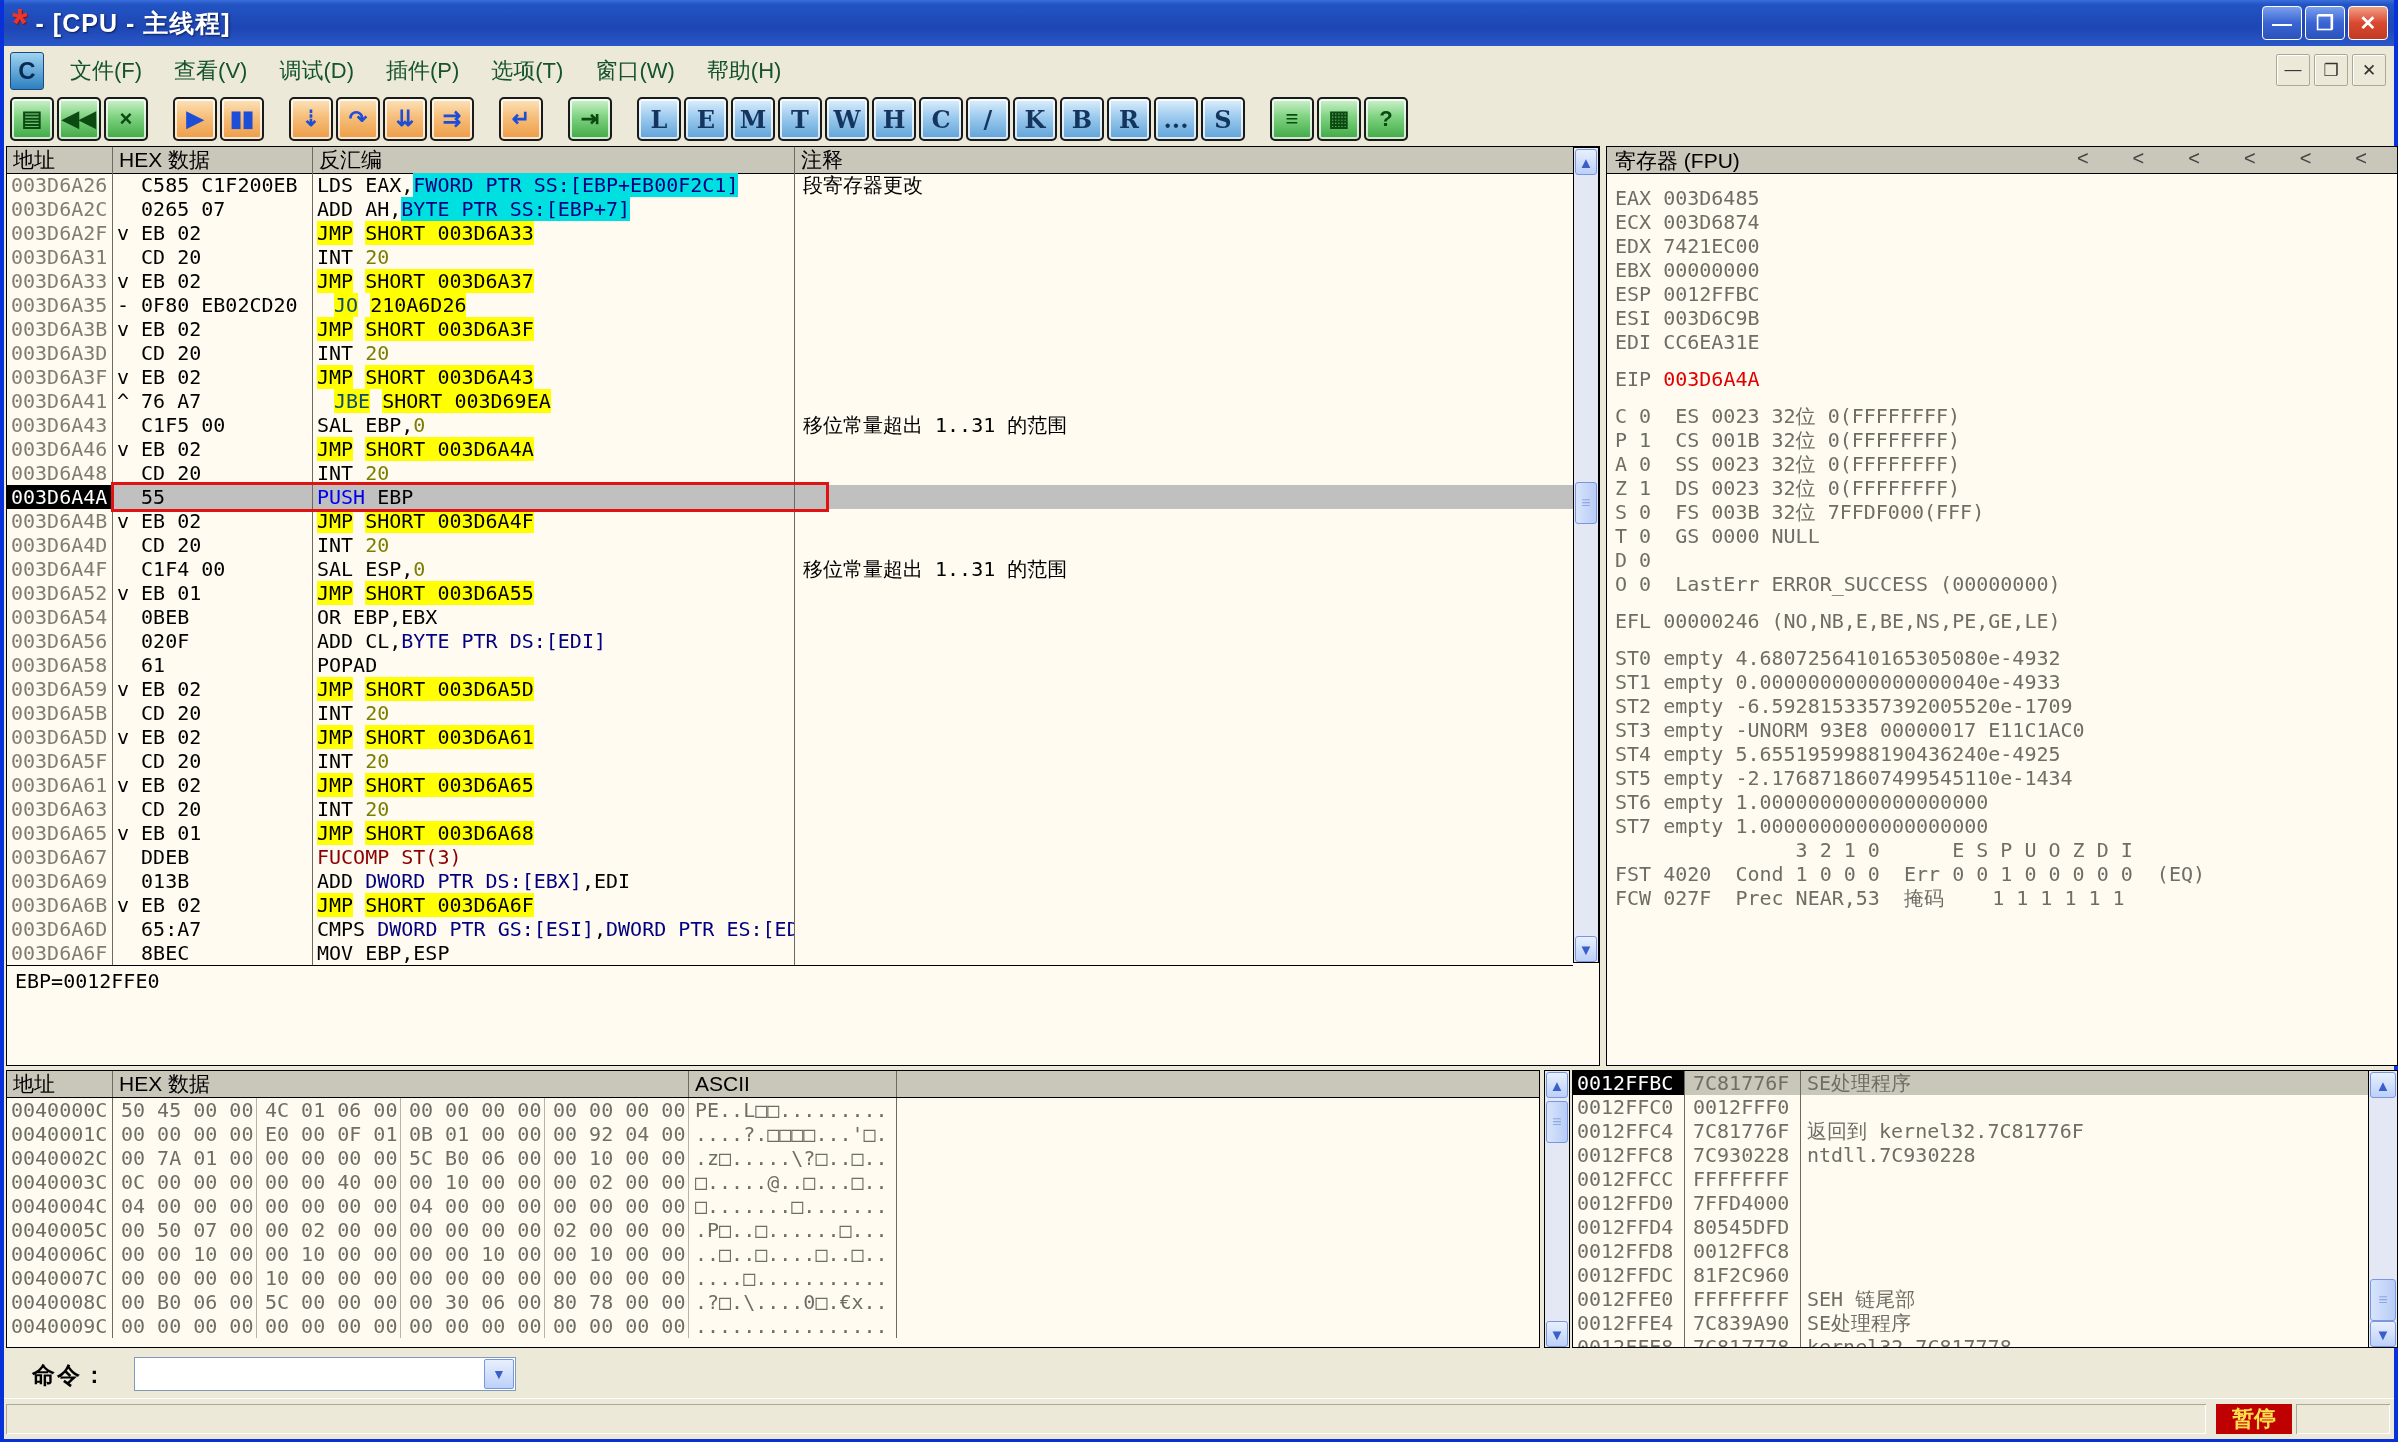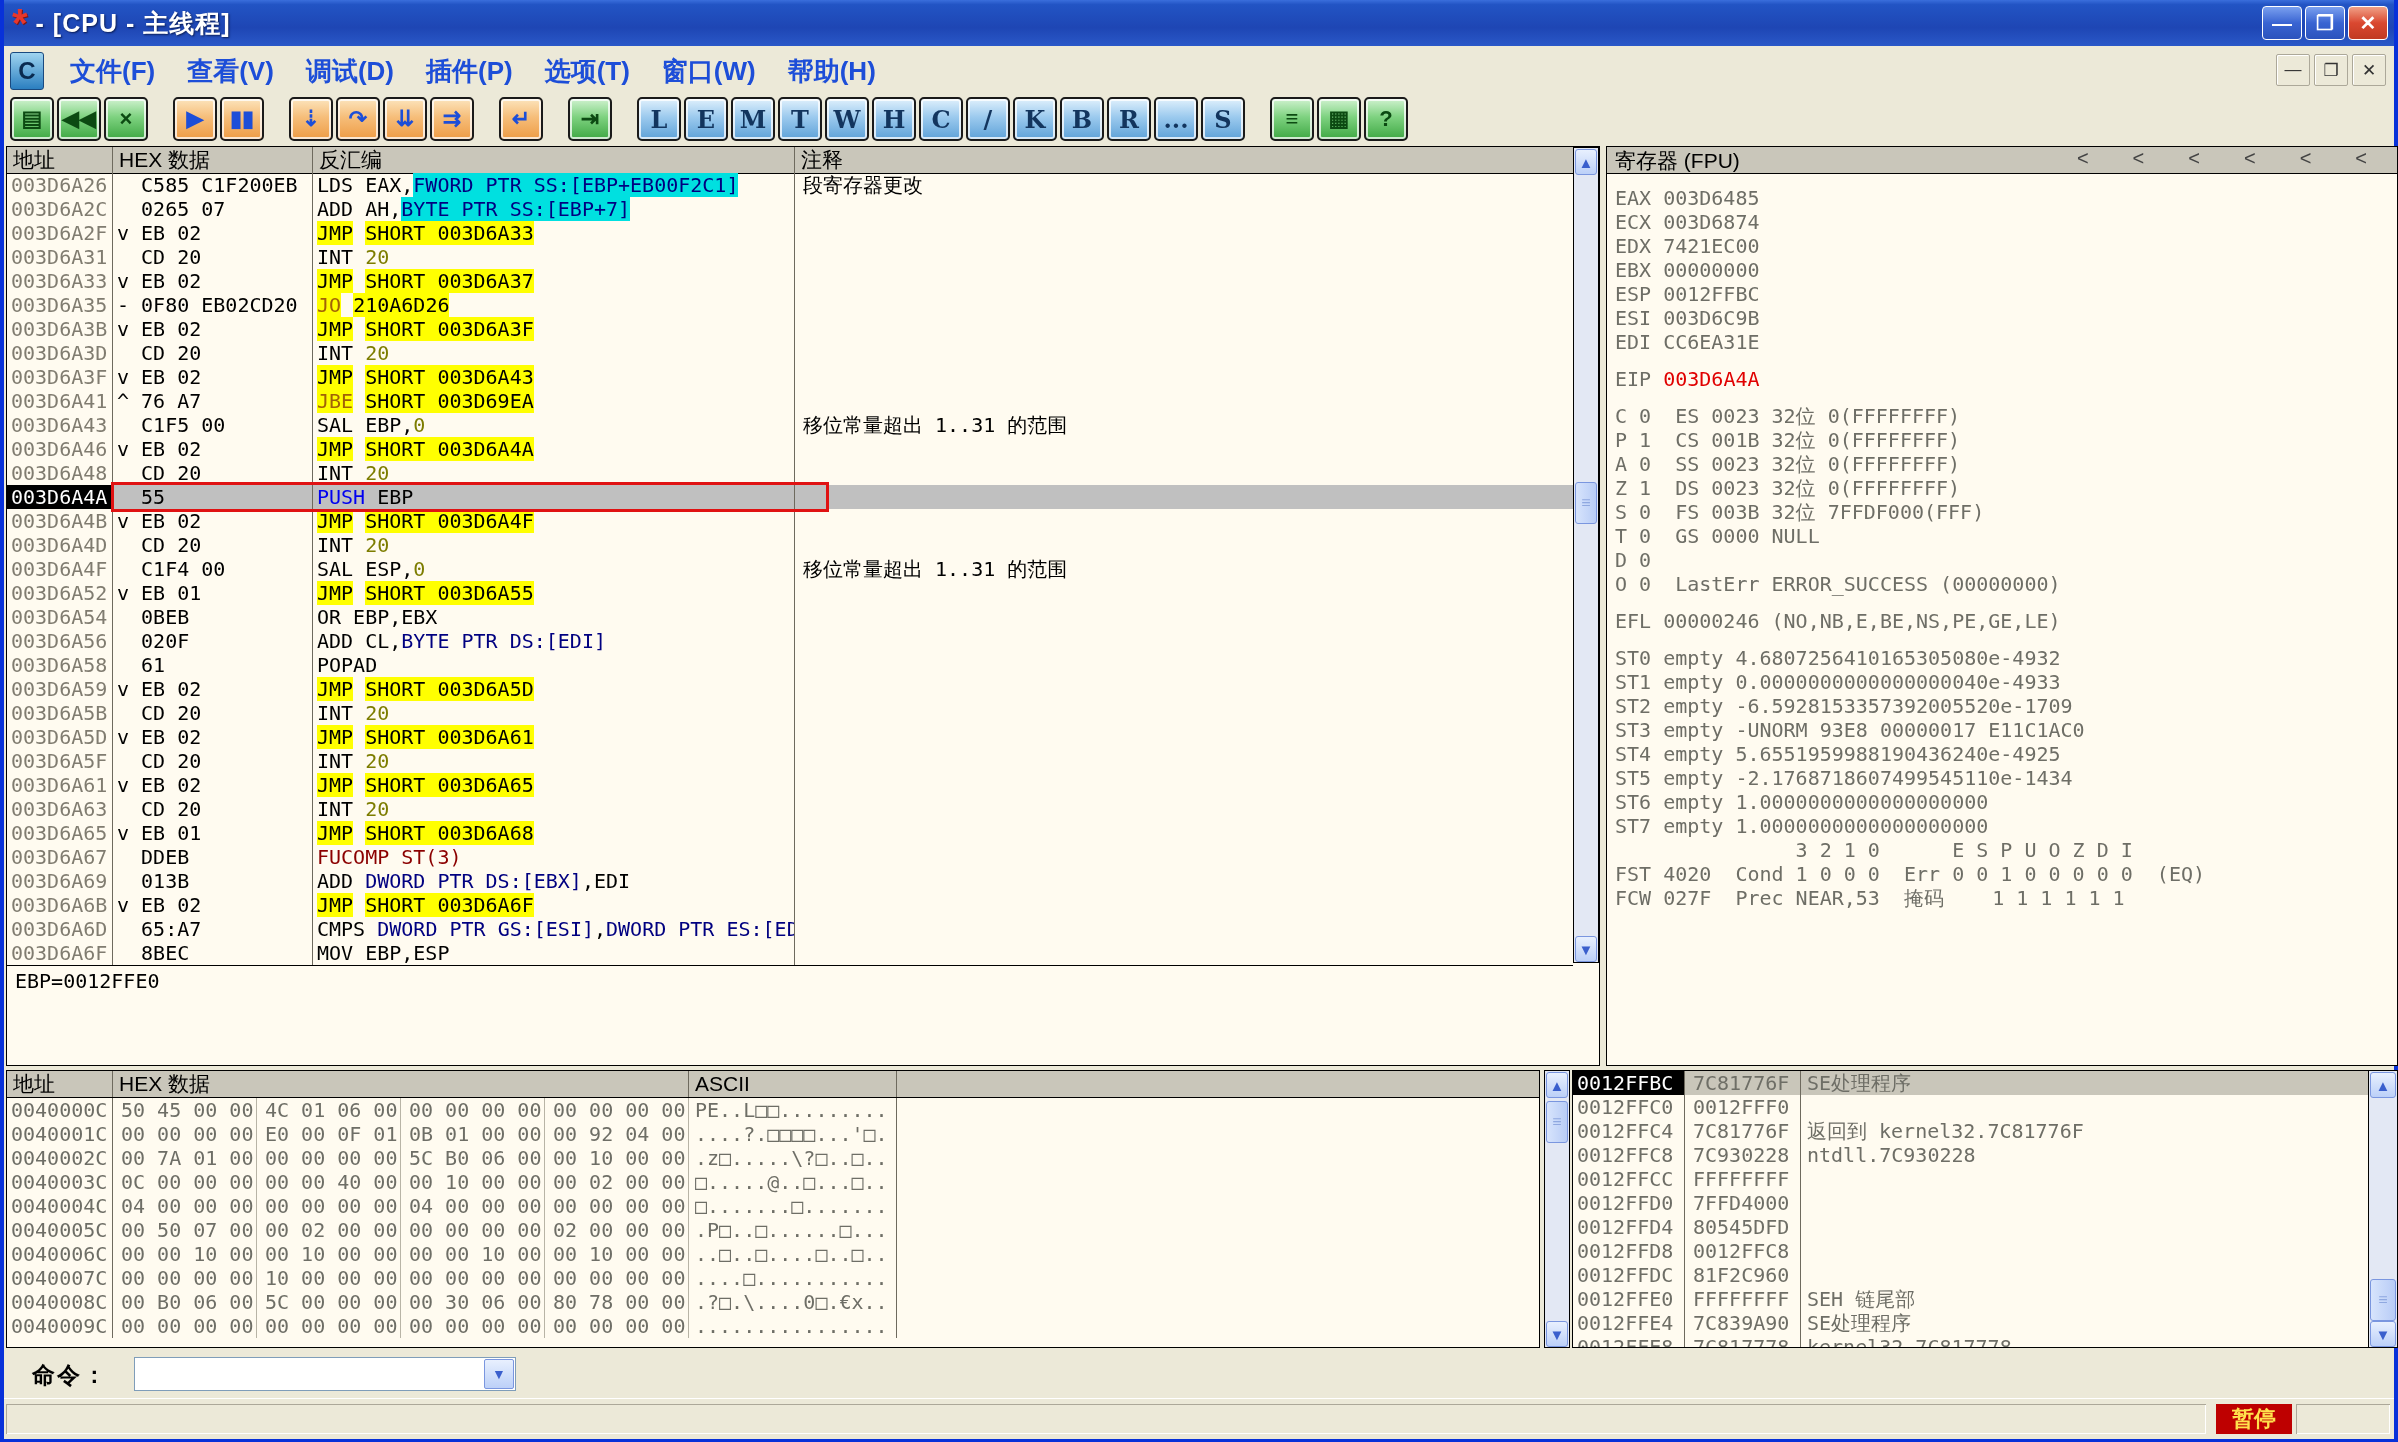--- a/index.html
+++ b/index.html
@@ -19,21 +19,21 @@
     background:linear-gradient(180deg,#7AA0EF 0%,#3964D2 50%,#2B53BD 100%);
     display:flex;align-items:center;justify-content:center;font-size:20px;font-weight:bold;}
   .tb-btn.close{background:linear-gradient(180deg,#F0A086 0%,#DA4830 50%,#C13A22 100%);}
 
   
   #menubar{position:absolute;left:0;top:46px;width:100%;height:50px;background:#ECE9D8;
     display:flex;align-items:center;border-bottom:1px solid #d8d4c4;}
   #mdi-icon{width:32px;height:36px;margin:0 10px 0 6px;background:linear-gradient(180deg,#9fd4f0,#2b7fc0);
     border:1px solid #1a4a80;border-radius:3px;color:#0a2a50;font-weight:bold;font-size:24px;
     display:flex;align-items:center;justify-content:center;}
-  .menu-item{font-size:26px;color:#1d4ed8;padding:6px 16px;font-weight:bold;}
+  .menu-item{font-size:22px;color:#14532d;padding:6px 16px;}
   #menu-win-buttons{position:absolute;right:8px;top:8px;display:flex;gap:4px;}
   .mwb{width:32px;height:30px;background:#ECE9D8;border:1px solid #aca899;border-radius:2px;
     box-shadow:inset 1px 1px 0 #fff;display:flex;align-items:center;justify-content:center;
     font-size:17px;color:#333;}
 
   
   #toolbar{position:absolute;left:0;top:96px;width:100%;height:46px;background:#ECE9D8;
     display:flex;align-items:center;padding-left:6px;box-sizing:border-box;}
   .tbtn{width:40px;height:40px;border:2px solid #1a1a1a;border-radius:5px;margin-right:3px;
     display:flex;align-items:center;justify-content:center;font-size:22px;font-weight:bold;
@@ -57,21 +57,21 @@
   #disasm-rows{position:absolute;left:0;top:26px;width:1566px;}
   .drow{position:relative;display:flex;height:24px;line-height:24px;}
   .drow .c-addr{width:106px;color:#807c70;border-right:1px solid #6e6a5e;padding-left:4px;box-sizing:border-box;}
   .drow .c-hex{width:200px;color:#000;border-right:1px solid #6e6a5e;padding-left:4px;box-sizing:border-box;overflow:hidden;}
   .drow .c-ins{width:482px;border-right:1px solid #6e6a5e;padding-left:4px;box-sizing:border-box;overflow:hidden;}
   .drow .c-cmt{flex:1;color:#000;padding-left:8px;overflow:hidden;}
   .drow.sel{background:#C0C0C0;}
   .drow.sel .c-addr{background:#000;color:#fff;}
   .seg-k{color:#000;} .seg-o{color:#7d7d00;} .seg-b{color:#0000f0;}
   .seg-m{color:#000080;} .seg-r{color:#8b0000;}
-  .seg-y{background:#FFFF00;color:#000;} .seg-yr{background:#FFFF00;color:#a16207;}
+  .seg-y{background:#FFFF00;color:#000;} .seg-yr{background:#FFFF00;color:#0c4a6e;margin-left:17px;}
   .seg-c{background:#00E0E0;color:#000080;}
   #sel-box{position:absolute;left:104px;top:-3px;width:712px;height:24px;
     border:3px solid #E01212;pointer-events:none;z-index:6;}
   #disasm-info{position:absolute;left:0;top:818px;width:1566px;height:100%;border-top:1px solid #000;
     background:#FFFBF0;}
   #disasm-info .mono{display:block;margin:3px 0 0 8px;color:#000;}
 
   
   .sb{position:absolute;background:#E3E8F4;border:1px solid #000;box-sizing:border-box;}
   .sb-btn{position:absolute;left:1px;right:1px;height:26px;background:linear-gradient(180deg,#E8F0FE,#BCD0F8);

